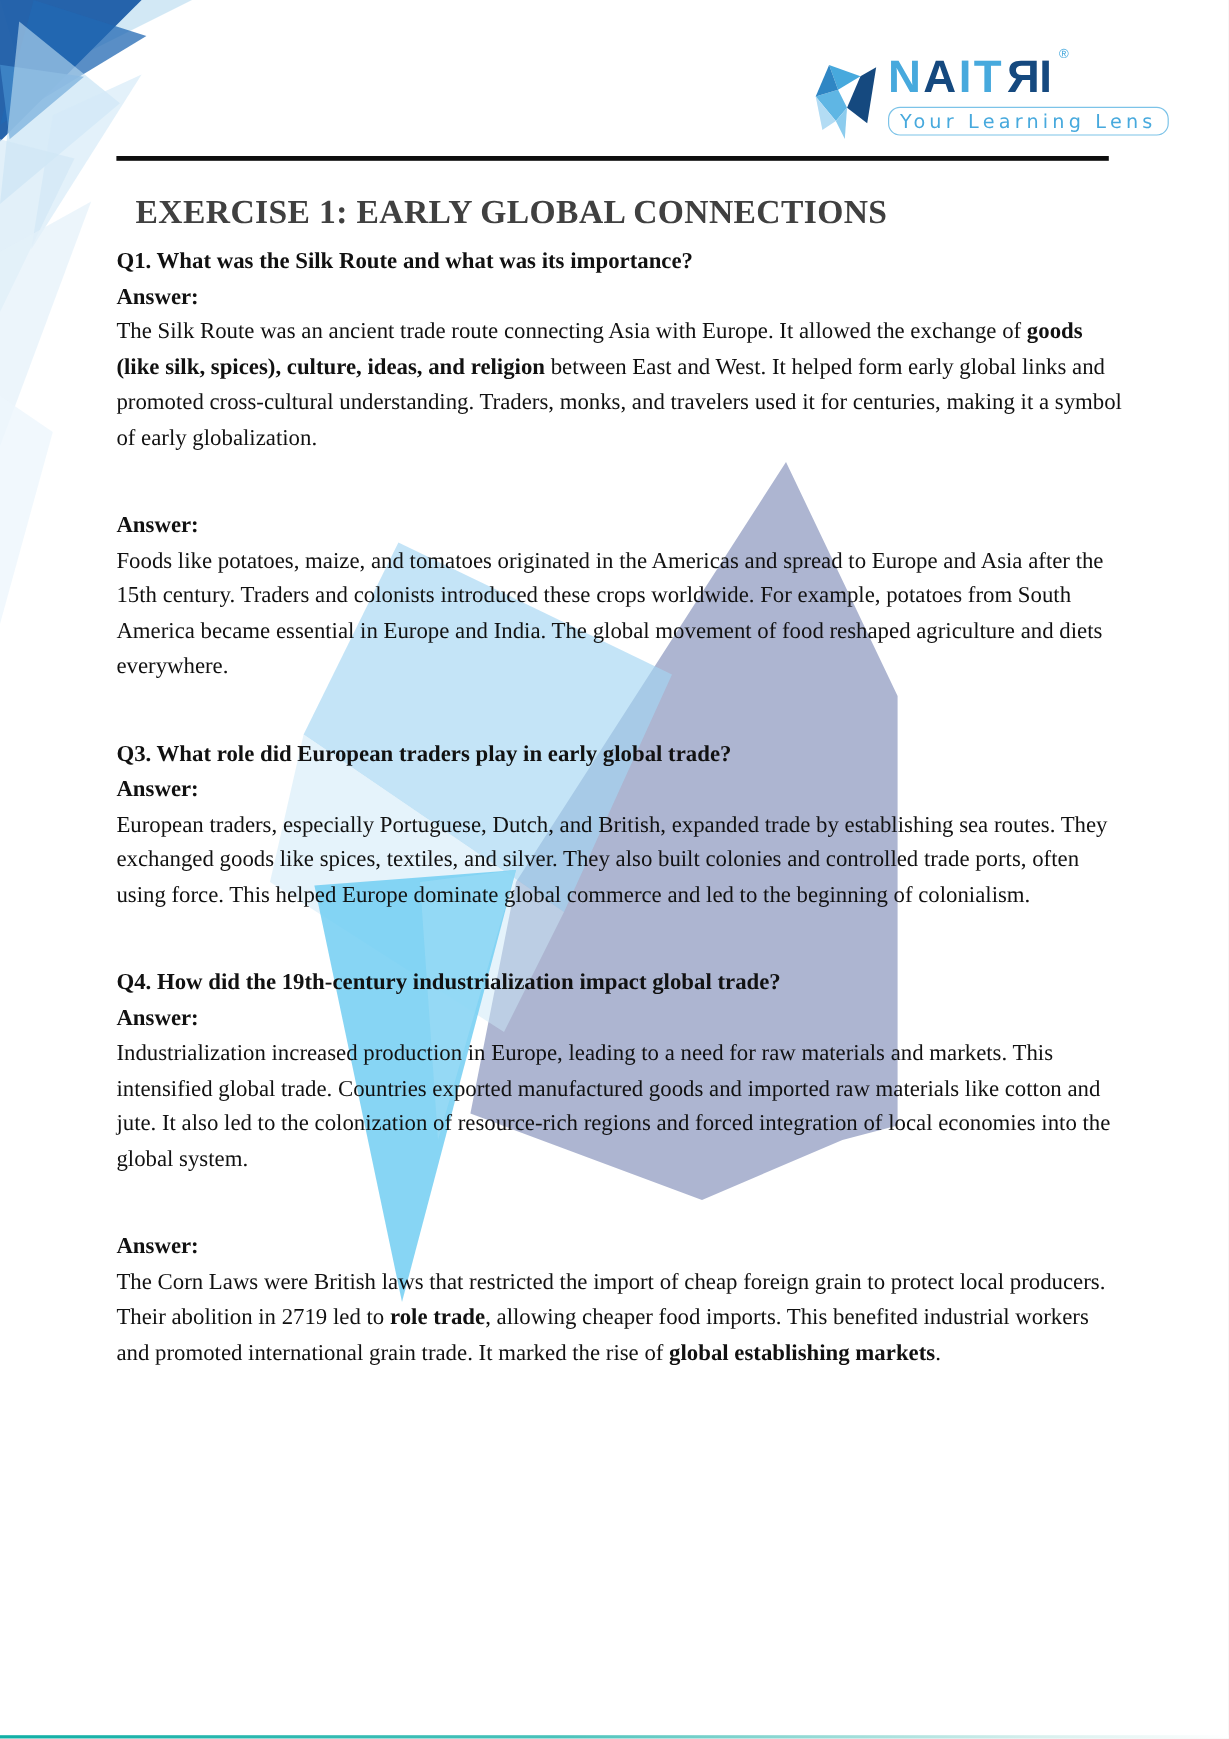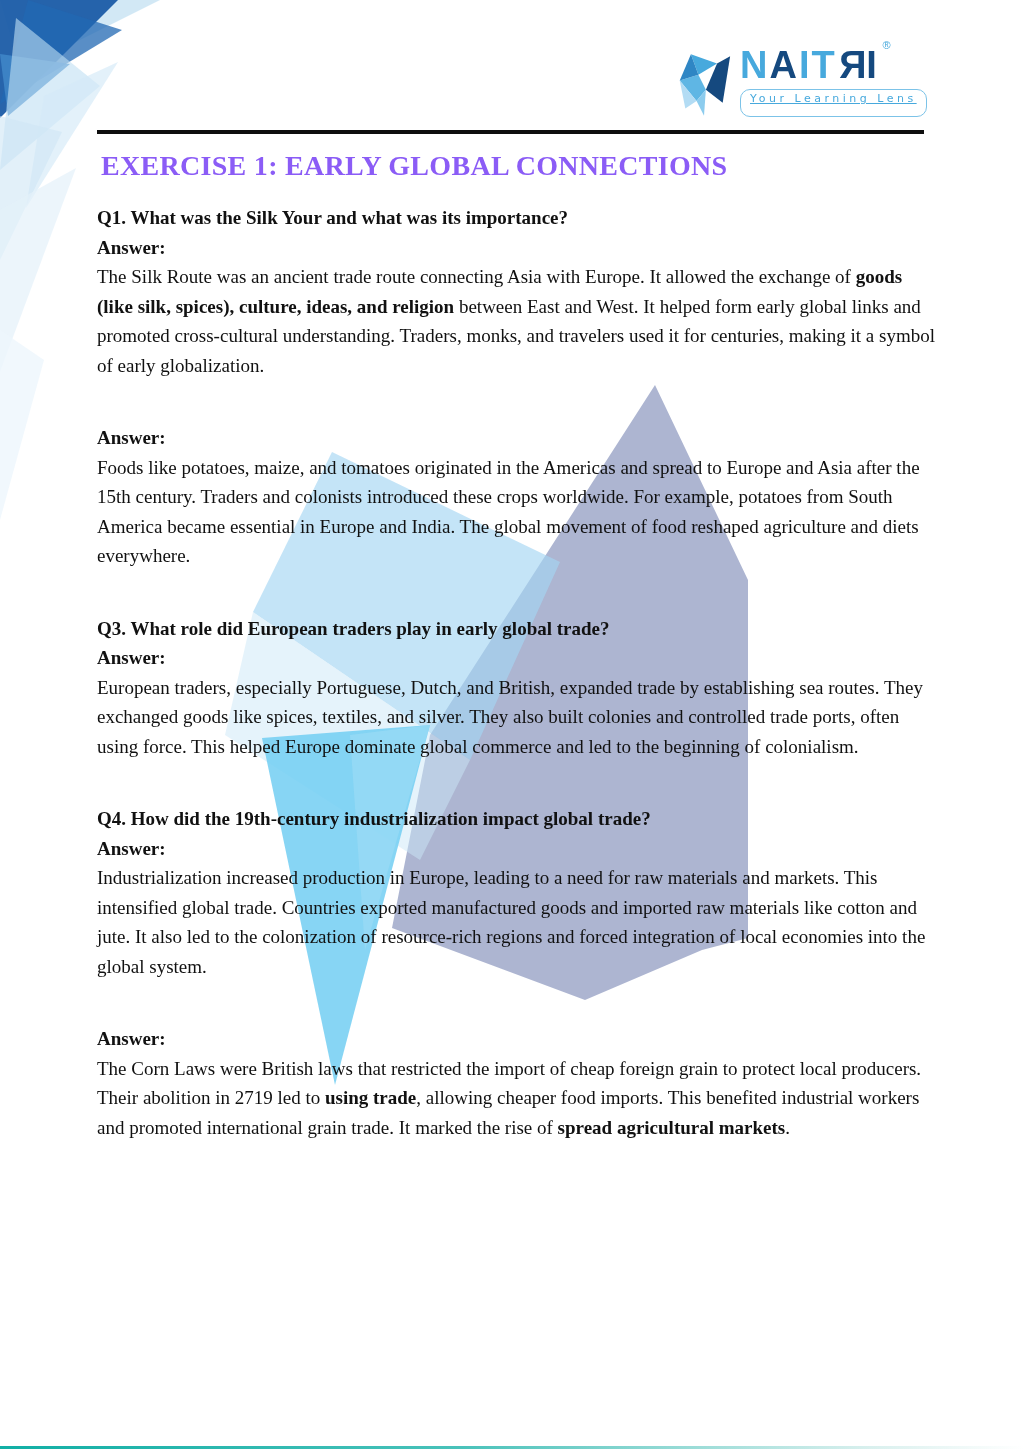--- a/index.html
+++ b/index.html
@@ -33,35 +33,34 @@
   .wordmark .dark{color:#15497f;}
   .wordmark .mir{transform:scaleX(-1);}
   .reg{
     position:absolute;top:-6px;right:-12px;
     font-family:"Liberation Sans", sans-serif;
     font-size:11px;color:#47a9dd;font-weight:400;
   }
   .tagline{
     margin-top:5px;
     font-family:"DejaVu Sans", sans-serif;
-    font-size:11px;color:#47a9dd;
+    font-size:16px;color:#47a9dd;
     letter-spacing:3.5px;white-space:nowrap;
     border:1.5px solid #7cc3e8;border-radius:10px;
-    padding:2px 9px 11px 9px;
-    text-decoration:underline;
+    padding:2px 9px 1px 9px;
   }
   
   .header-rule{
     position:absolute;left:97px;top:130px;width:827px;height:4px;
     background:#0e0e0e;z-index:2;
   }
   .page-title{
-    position:absolute;left:97px;top:146px;margin:4px;z-index:2;
+    position:absolute;left:97px;top:146px;margin:16px;z-index:2;
     font-size:28px;font-weight:700;letter-spacing:0.3px;
-    font-family:"Liberation Serif", serif;color:#8b5cf6;
+    font-family:"Liberation Serif", serif;color:#404040;
   }
   
   .qa-list{
     position:absolute;left:97px;top:203px;width:838px;z-index:1;
   }
   .qa{margin:0 0 43px 0;}
   .qa p{margin:0;font-size:19px;line-height:29.5px;}
   .q,.al{font-weight:700;}
   .at b{font-weight:700;}
   
@@ -112,21 +111,21 @@
       <div class="tagline">Your Learning Lens</div>
     </div>
   </div>
 
   <div class="header-rule"></div>
 
   <h1 class="page-title">EXERCISE 1: EARLY GLOBAL CONNECTIONS</h1>
 
   <main class="qa-list">
   <section class="qa">
-    <p class="q">Q1. What was the Silk Your and what was its importance?</p>
+    <p class="q">Q1. What was the Silk Route and what was its importance?</p>
     <p class="al">Answer:</p>
     <p class="at"><span>The Silk Route was an ancient trade route connecting Asia with Europe. It allowed the exchange of </span><b>goods (like silk, spices), culture, ideas, and religion</b><span> between East and West. It helped form early global links and promoted cross-cultural understanding. Traders, monks, and travelers used it for centuries, making it a symbol of early globalization.</span></p>
   </section>
 
   <section class="qa">
     <p class="al">Answer:</p>
     <p class="at"><span>Foods like potatoes, maize, and tomatoes originated in the Americas and spread to Europe and Asia after the 15th century. Traders and colonists introduced these crops worldwide. For example, potatoes from South America became essential in Europe and India. The global movement of food reshaped agriculture and diets everywhere.</span></p>
   </section>
 
   <section class="qa">
@@ -136,18 +135,18 @@
   </section>
 
   <section class="qa">
     <p class="q">Q4. How did the 19th-century industrialization impact global trade?</p>
     <p class="al">Answer:</p>
     <p class="at"><span>Industrialization increased production in Europe, leading to a need for raw materials and markets. This intensified global trade. Countries exported manufactured goods and imported raw materials like cotton and jute. It also led to the colonization of resource-rich regions and forced integration of local economies into the global system.</span></p>
   </section>
 
   <section class="qa">
     <p class="al">Answer:</p>
-    <p class="at"><span>The Corn Laws were British laws that restricted the import of cheap foreign grain to protect local producers. Their abolition in 2719 led to </span><b>using trade</b><span>, allowing cheaper food imports. This benefited industrial workers and promoted international grain trade. It marked the rise of </span><b>spread agricultural markets</b><span>.</span></p>
+    <p class="at"><span>The Corn Laws were British laws that restricted the import of cheap foreign grain to protect local producers. Their abolition in 2719 led to </span><b>role trade</b><span>, allowing cheaper food imports. This benefited industrial workers and promoted international grain trade. It marked the rise of </span><b>global establishing markets</b><span>.</span></p>
   </section>
 </main>
 
   <div class="footer-line"></div>
 </div>
 
 </body></html>

